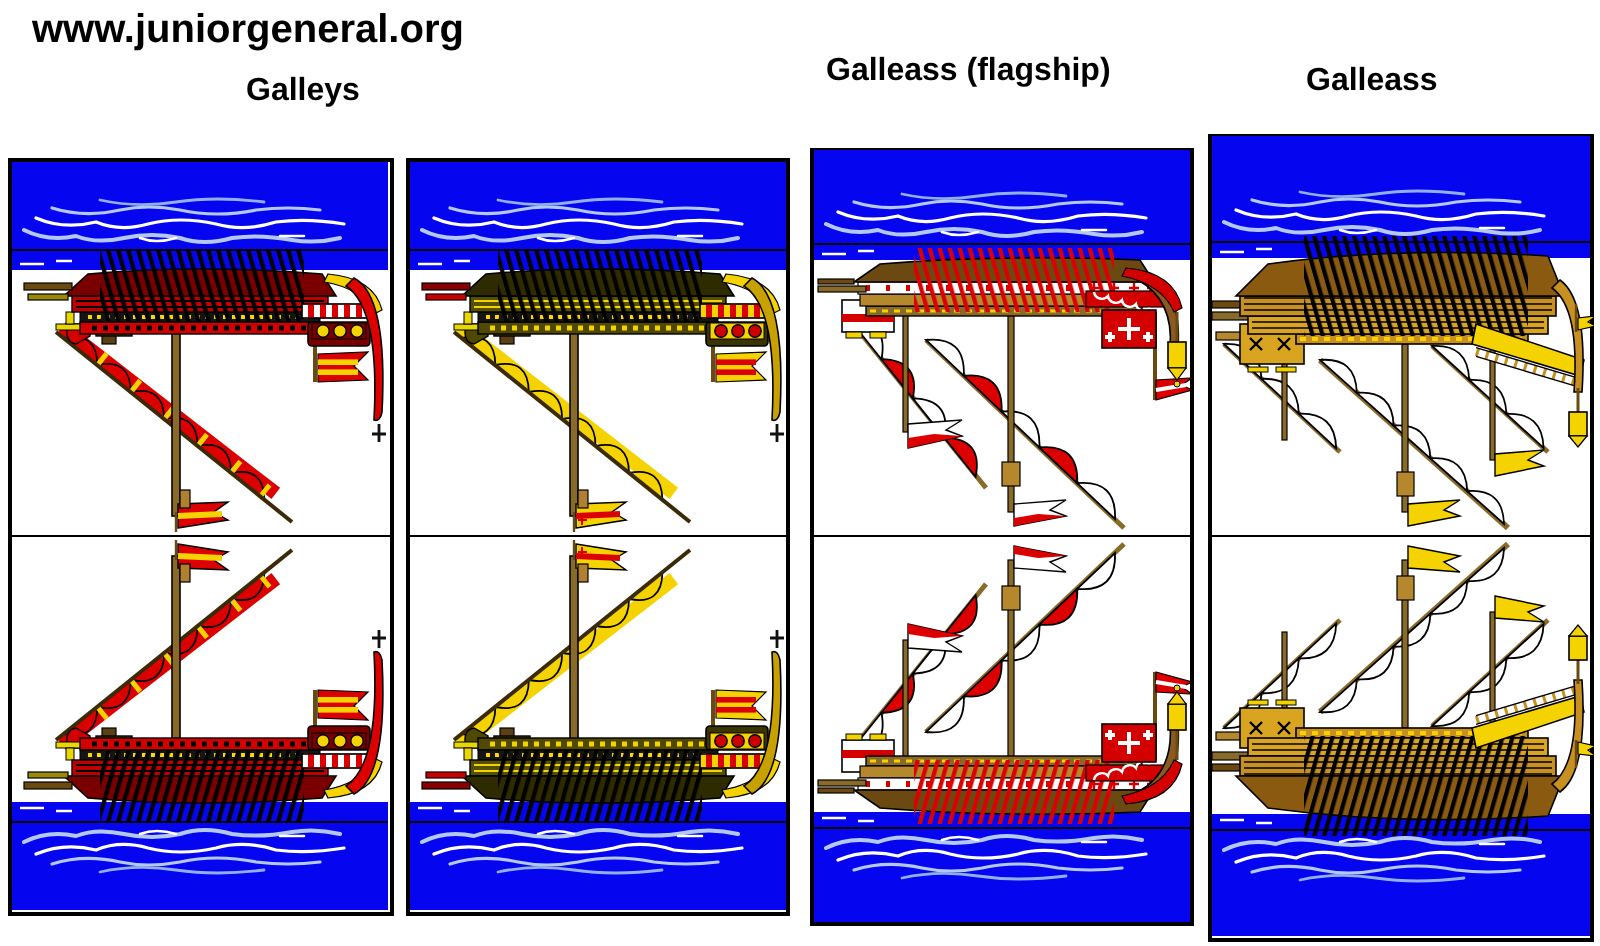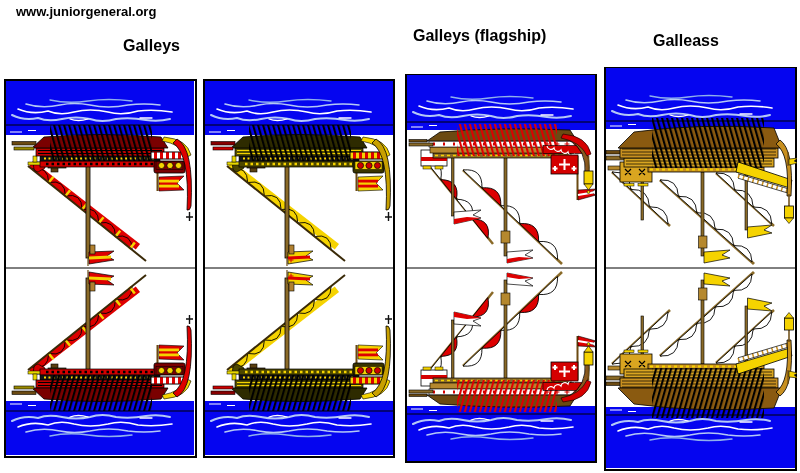--- a/index.html
+++ b/index.html
@@ -1,18 +1,18 @@
 <!DOCTYPE html>
 <html><head>
 <meta charset="utf-8">
 <style>
   html,body{margin:0;padding:0;}
   body{width:800px;height:473px;background:#fff;position:relative;overflow:hidden;
        font-family:"Liberation Sans",sans-serif;}
-  .site{position:absolute;left:16px;top:4px;font-size:13px;font-weight:bold;color:#000;}
+  .site{position:absolute;left:16px;top:4px;font-size:20px;font-weight:bold;color:#000;}
   .lbl{position:absolute;font-size:16px;font-weight:bold;color:#000;white-space:nowrap;}
   #lbl-galleys{left:123px;top:37px;text-align:center;}
   #lbl-lanterna{left:413px;top:27px;}
   #lbl-galleass{left:653px;top:32px;}
   .panel{position:absolute;}
   #p1{left:4px;top:79px;}
   #p2{left:203px;top:79px;}
   #p3{left:405px;top:74px;}
   #p4{left:604px;top:67px;}
   .scheme-red{--hullTop:#D40000;--railDash:#000000;--hullMid:#C00000;--hullLine:#000000;--hullLow:#7A0000;
@@ -22,21 +22,21 @@
   .scheme-olive{--hullTop:#4E4800;--railDash:#F5D300;--hullMid:#554F00;--hullLine:#F5D300;--hullLow:#2E2B00;
     --sailA:#F5D300;--sailSlash:transparent;--flagBase:#F5D300;--flagStripe:#DD0000;
     --ram:#CC0000;--ram2:#880000;--sternBlock:#3A3500;--discBand:#F5D300;--disc:#CC0000;
     --sbandBase:#F5D300;--tail:#C8A000;--pennantMark:#DD0000;}
 </style>
 </head>
 <body>
 
 <div class="site">www.juniorgeneral.org</div>
 <div class="lbl" id="lbl-galleys">Galleys</div>
-<div class="lbl" id="lbl-lanterna">Galleys (flagship)</div>
+<div class="lbl" id="lbl-lanterna">Galleass (flagship)</div>
 <div class="lbl" id="lbl-galleass">Galleass</div>
 
 <svg width="0" height="0" style="position:absolute">
 <defs>
   <pattern id="oarsB" width="5" height="12" patternUnits="userSpaceOnUse" patternTransform="skewX(-16)">
     <rect width="2.2" height="12" fill="#000"></rect>
   </pattern>
   <pattern id="oarsR" width="5" height="12" patternUnits="userSpaceOnUse" patternTransform="skewX(-16)">
     <rect width="2.2" height="12" fill="#DD0000"></rect>
   </pattern>

